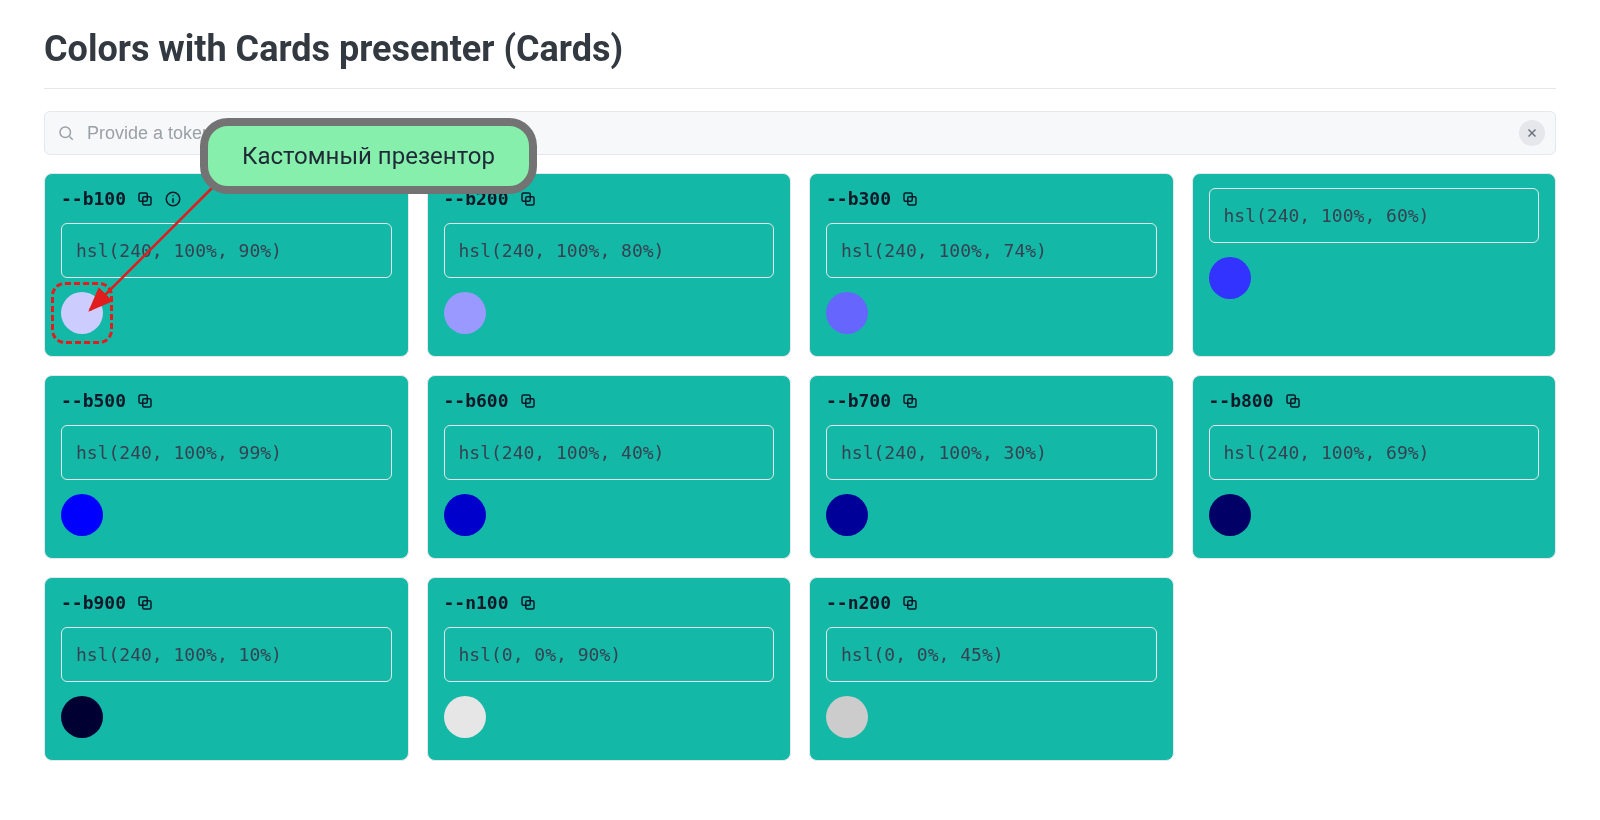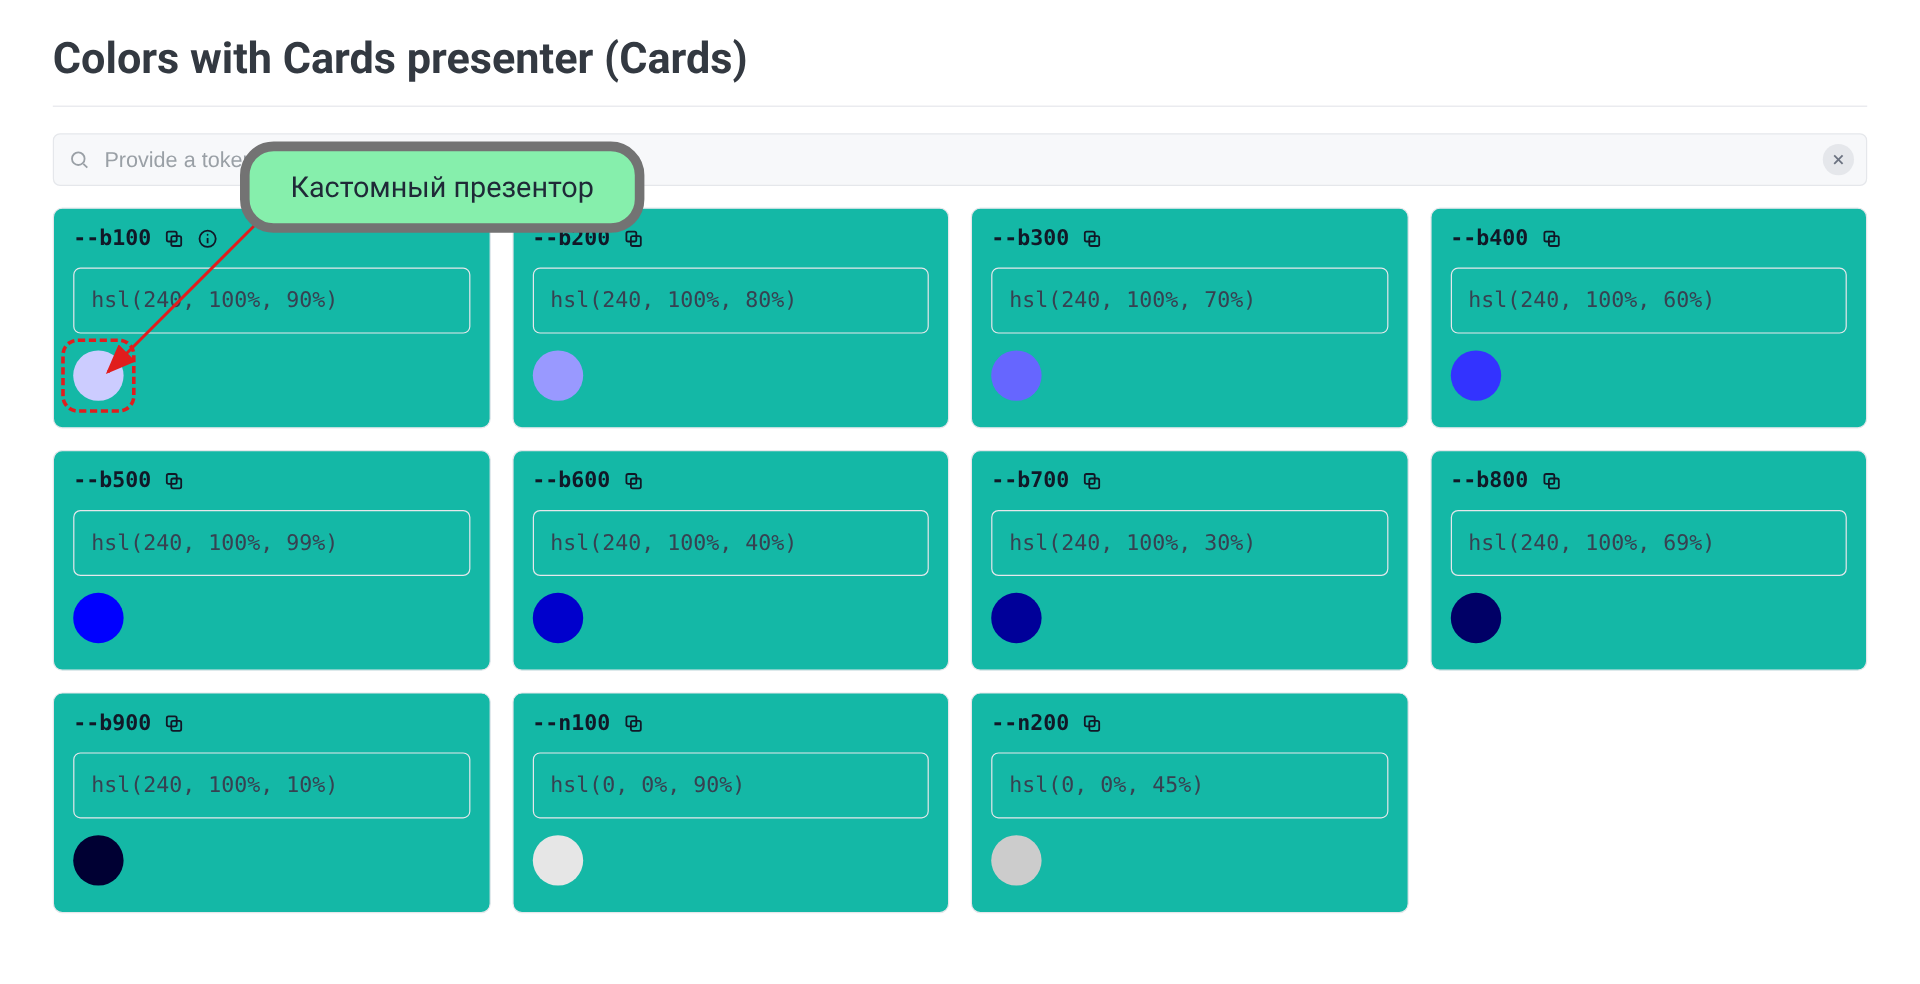--- a/index.html
+++ b/index.html
@@ -197,30 +197,22 @@
           </span>
         </div><div class="value-box">hsl(240, 100%, 80%)</div><span class="swatch-wrap"><span class="swatch" style="background: rgb(153, 153, 255);"></span></span></div>
       <div class="card"><div class="card-head">
           <span class="token-name">--b300</span>
           <span class="ico">
             <svg width="18" height="18" viewBox="0 0 24 24" fill="none" stroke="currentColor" stroke-width="2">
               <rect x="9" y="9" width="11" height="11" rx="2"></rect>
               <rect x="4" y="4" width="11" height="11" rx="2"></rect>
             </svg>
           </span>
-        </div><div class="value-box">hsl(240, 100%, 70%)</div><span class="swatch-wrap"><span class="swatch" style="background: rgb(102, 102, 255);"></span></span></div>
-      <div class="card"><div class="card-head">
-          <span class="token-name">--b400</span>
-          <span class="ico">
-            <svg width="18" height="18" viewBox="0 0 24 24" fill="none" stroke="currentColor" stroke-width="2">
-              <rect x="9" y="9" width="11" height="11" rx="2"></rect>
-              <rect x="4" y="4" width="11" height="11" rx="2"></rect>
-            </svg>
-          </span>
-        </div><div class="value-box">hsl(240, 100%, 60%)</div><span class="swatch-wrap"><span class="swatch" style="background: rgb(51, 51, 255);"></span></span></div>
+        </div><div class="value-box">hsl(240, 100%, 74%)</div><span class="swatch-wrap"><span class="swatch" style="background: rgb(102, 102, 255);"></span></span></div>
+      <div class="card"><div class="value-box">hsl(240, 100%, 60%)</div><span class="swatch-wrap"><span class="swatch" style="background: rgb(51, 51, 255);"></span></span></div>
       <div class="card"><div class="card-head">
           <span class="token-name">--b500</span>
           <span class="ico">
             <svg width="18" height="18" viewBox="0 0 24 24" fill="none" stroke="currentColor" stroke-width="2">
               <rect x="9" y="9" width="11" height="11" rx="2"></rect>
               <rect x="4" y="4" width="11" height="11" rx="2"></rect>
             </svg>
           </span>
         </div><div class="value-box">hsl(240, 100%, 99%)</div><span class="swatch-wrap"><span class="swatch" style="background: rgb(0, 0, 255);"></span></span></div>
       <div class="card"><div class="card-head">

